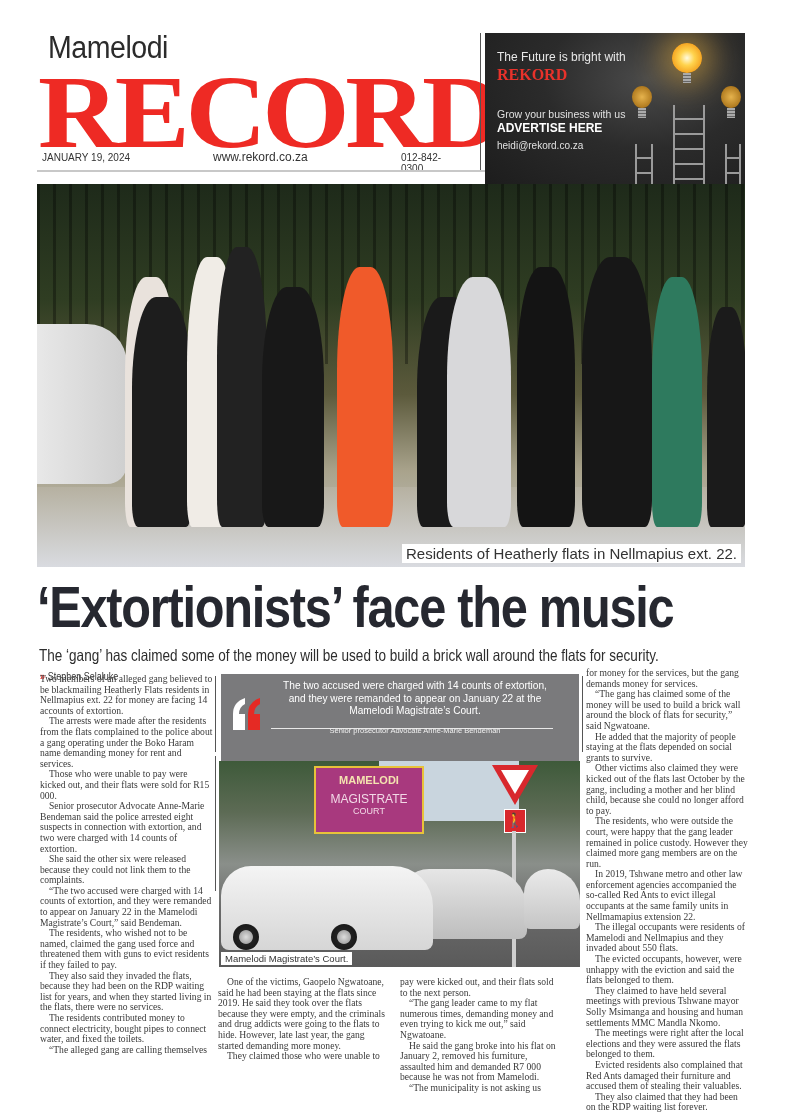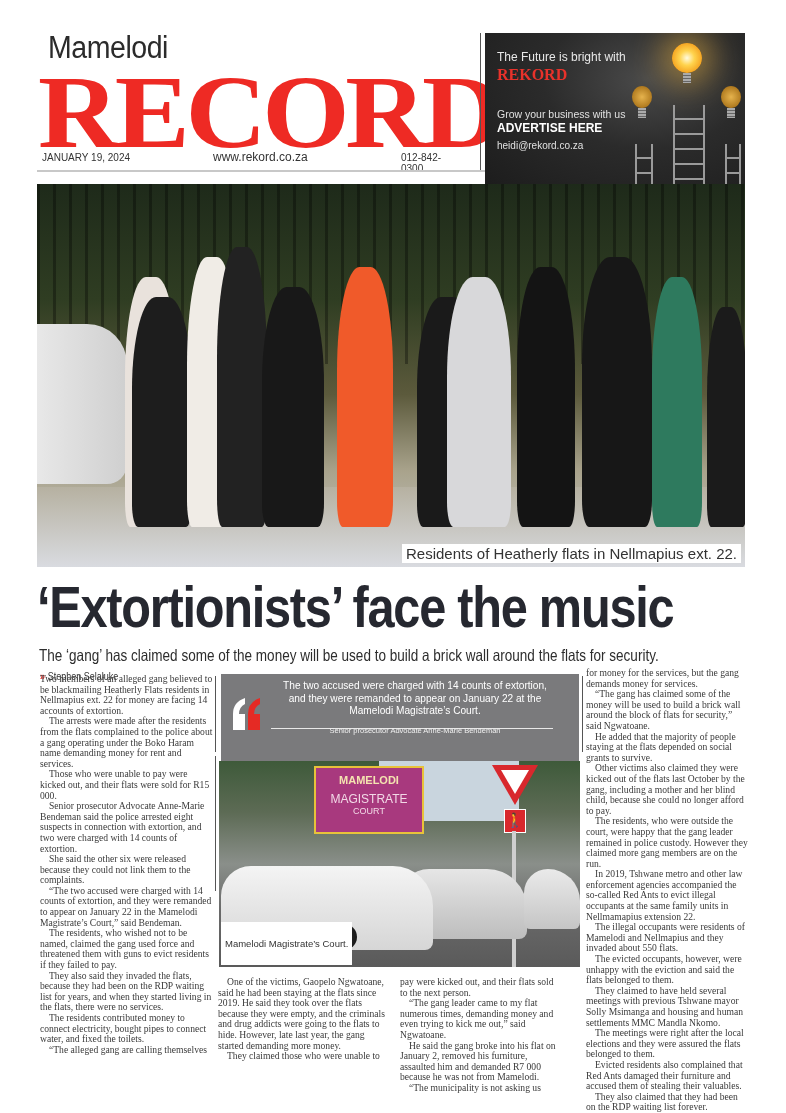--- a/index.html
+++ b/index.html
@@ -78,21 +78,21 @@
   .court-sign .s3 { font-size: 9px; color: #f2d8e6; }
   .yield { position: absolute; left: 273px; top: 4px; width: 0; height: 0; border-left: 23px solid transparent; border-right: 23px solid transparent; border-top: 40px solid #d8282d; }
   .yield-inner { position: absolute; left: 282px; top: 9px; width: 0; height: 0; border-left: 14px solid transparent; border-right: 14px solid transparent; border-top: 24px solid #ffffff; }
   .ped-sign { position: absolute; left: 285px; top: 48px; width: 20px; height: 22px; background: #d8282d; border: 1px solid #fff; color: #fff; font-size: 14px; line-height: 22px; text-align: center; }
   .pole { position: absolute; left: 293px; top: 70px; width: 4px; height: 136px; background: #cfcfcf; }
   .car { position: absolute; background: linear-gradient(to bottom, #f4f4f4, #d6d6d6); border-radius: 30px 40px 8px 8px; }
   .car1 { left: 2px; top: 105px; width: 212px; height: 84px; }
   .car2 { left: 180px; top: 108px; width: 128px; height: 70px; background: linear-gradient(to bottom, #e6e6e6, #bdbdbd); }
   .car3 { left: 305px; top: 108px; width: 56px; height: 60px; background: linear-gradient(to bottom, #eaeaea, #c5c5c5); }
   .wheel { position: absolute; width: 26px; height: 26px; border-radius: 50%; background: radial-gradient(circle, #ddd 0, #aaa 35%, #222 40%, #111 100%); }
-  .court-caption { position: absolute; left: 2px; bottom: 2px; background: #fff; padding: 16px 4px; font-family: "Liberation Sans", sans-serif; font-size: 9.5px; color: #333; }
+  .court-caption { position: absolute; left: 2px; bottom: 2px; background: #fff; padding: 1px 4px; font-family: "Liberation Sans", sans-serif; font-size: 9.5px; color: #333; }
 </style>
 </head>
 <body>
 
 <div class="masthead">
   <div class="mast-sub">Mamelodi</div>
   <div class="mast-title">RECORD</div>
   <div class="mast-meta">
     <span class="mast-date">JANUARY 19, 2024</span>
     <span class="mast-web">www.rekord.co.za</span>

